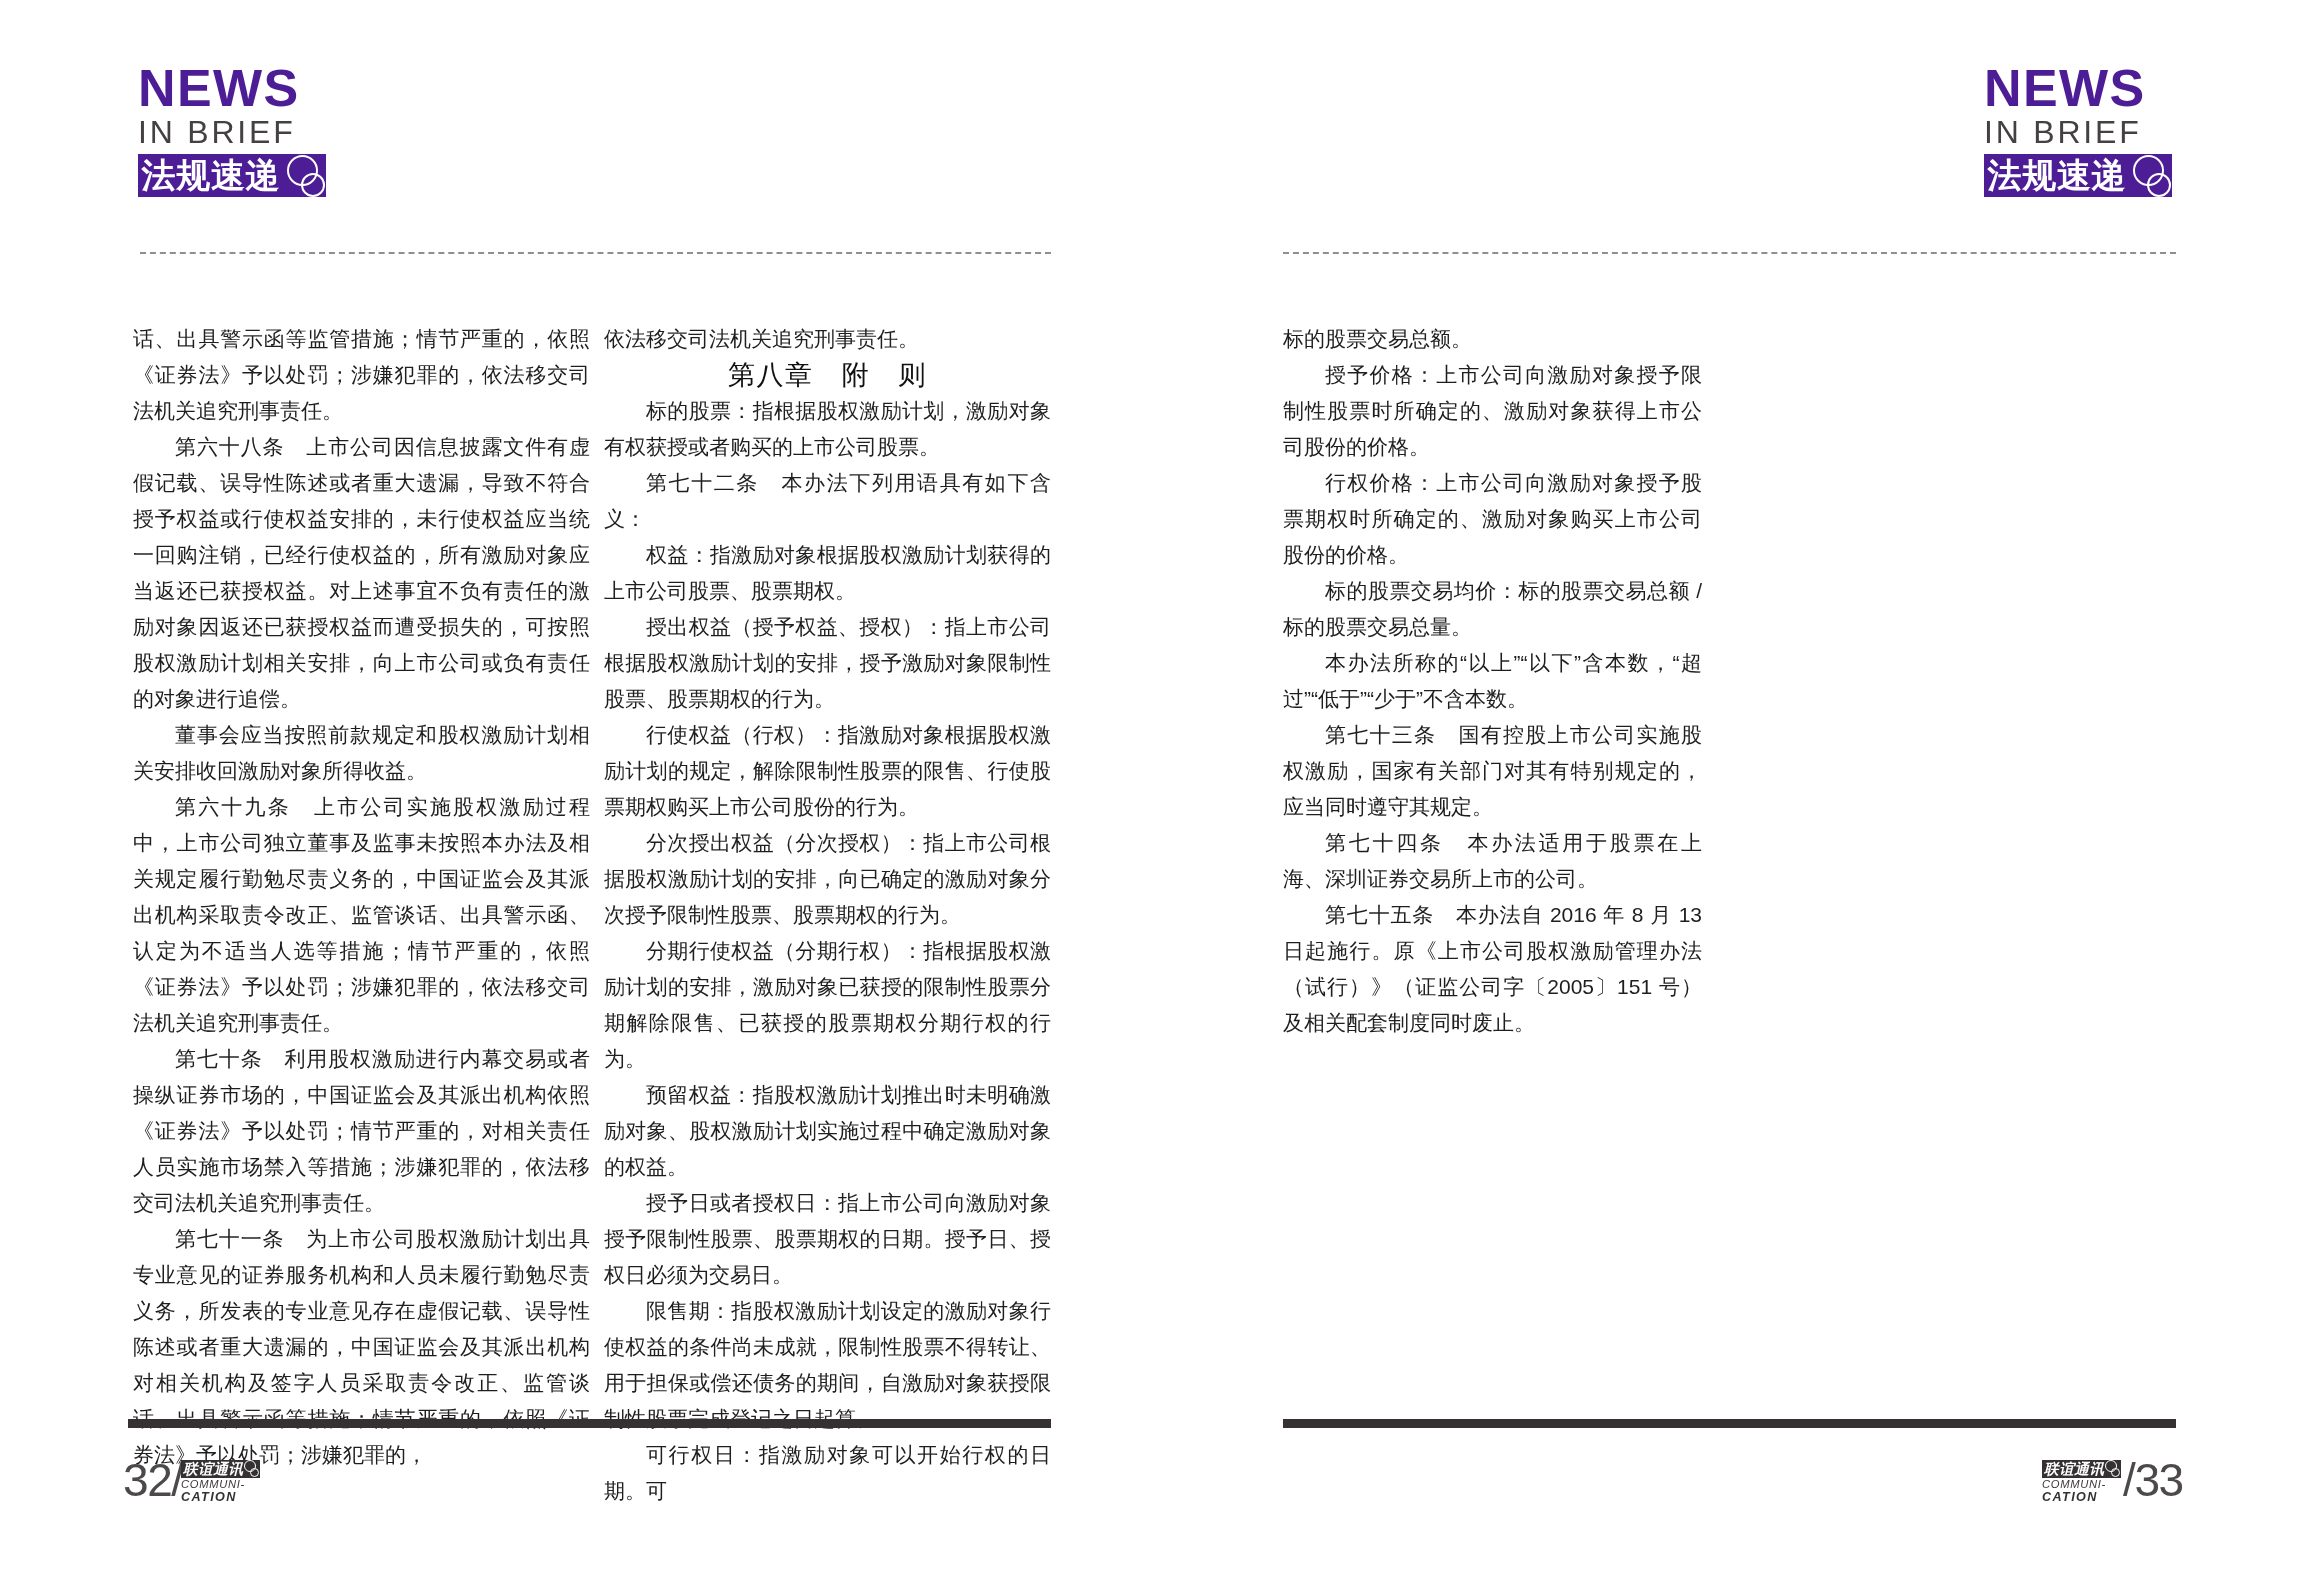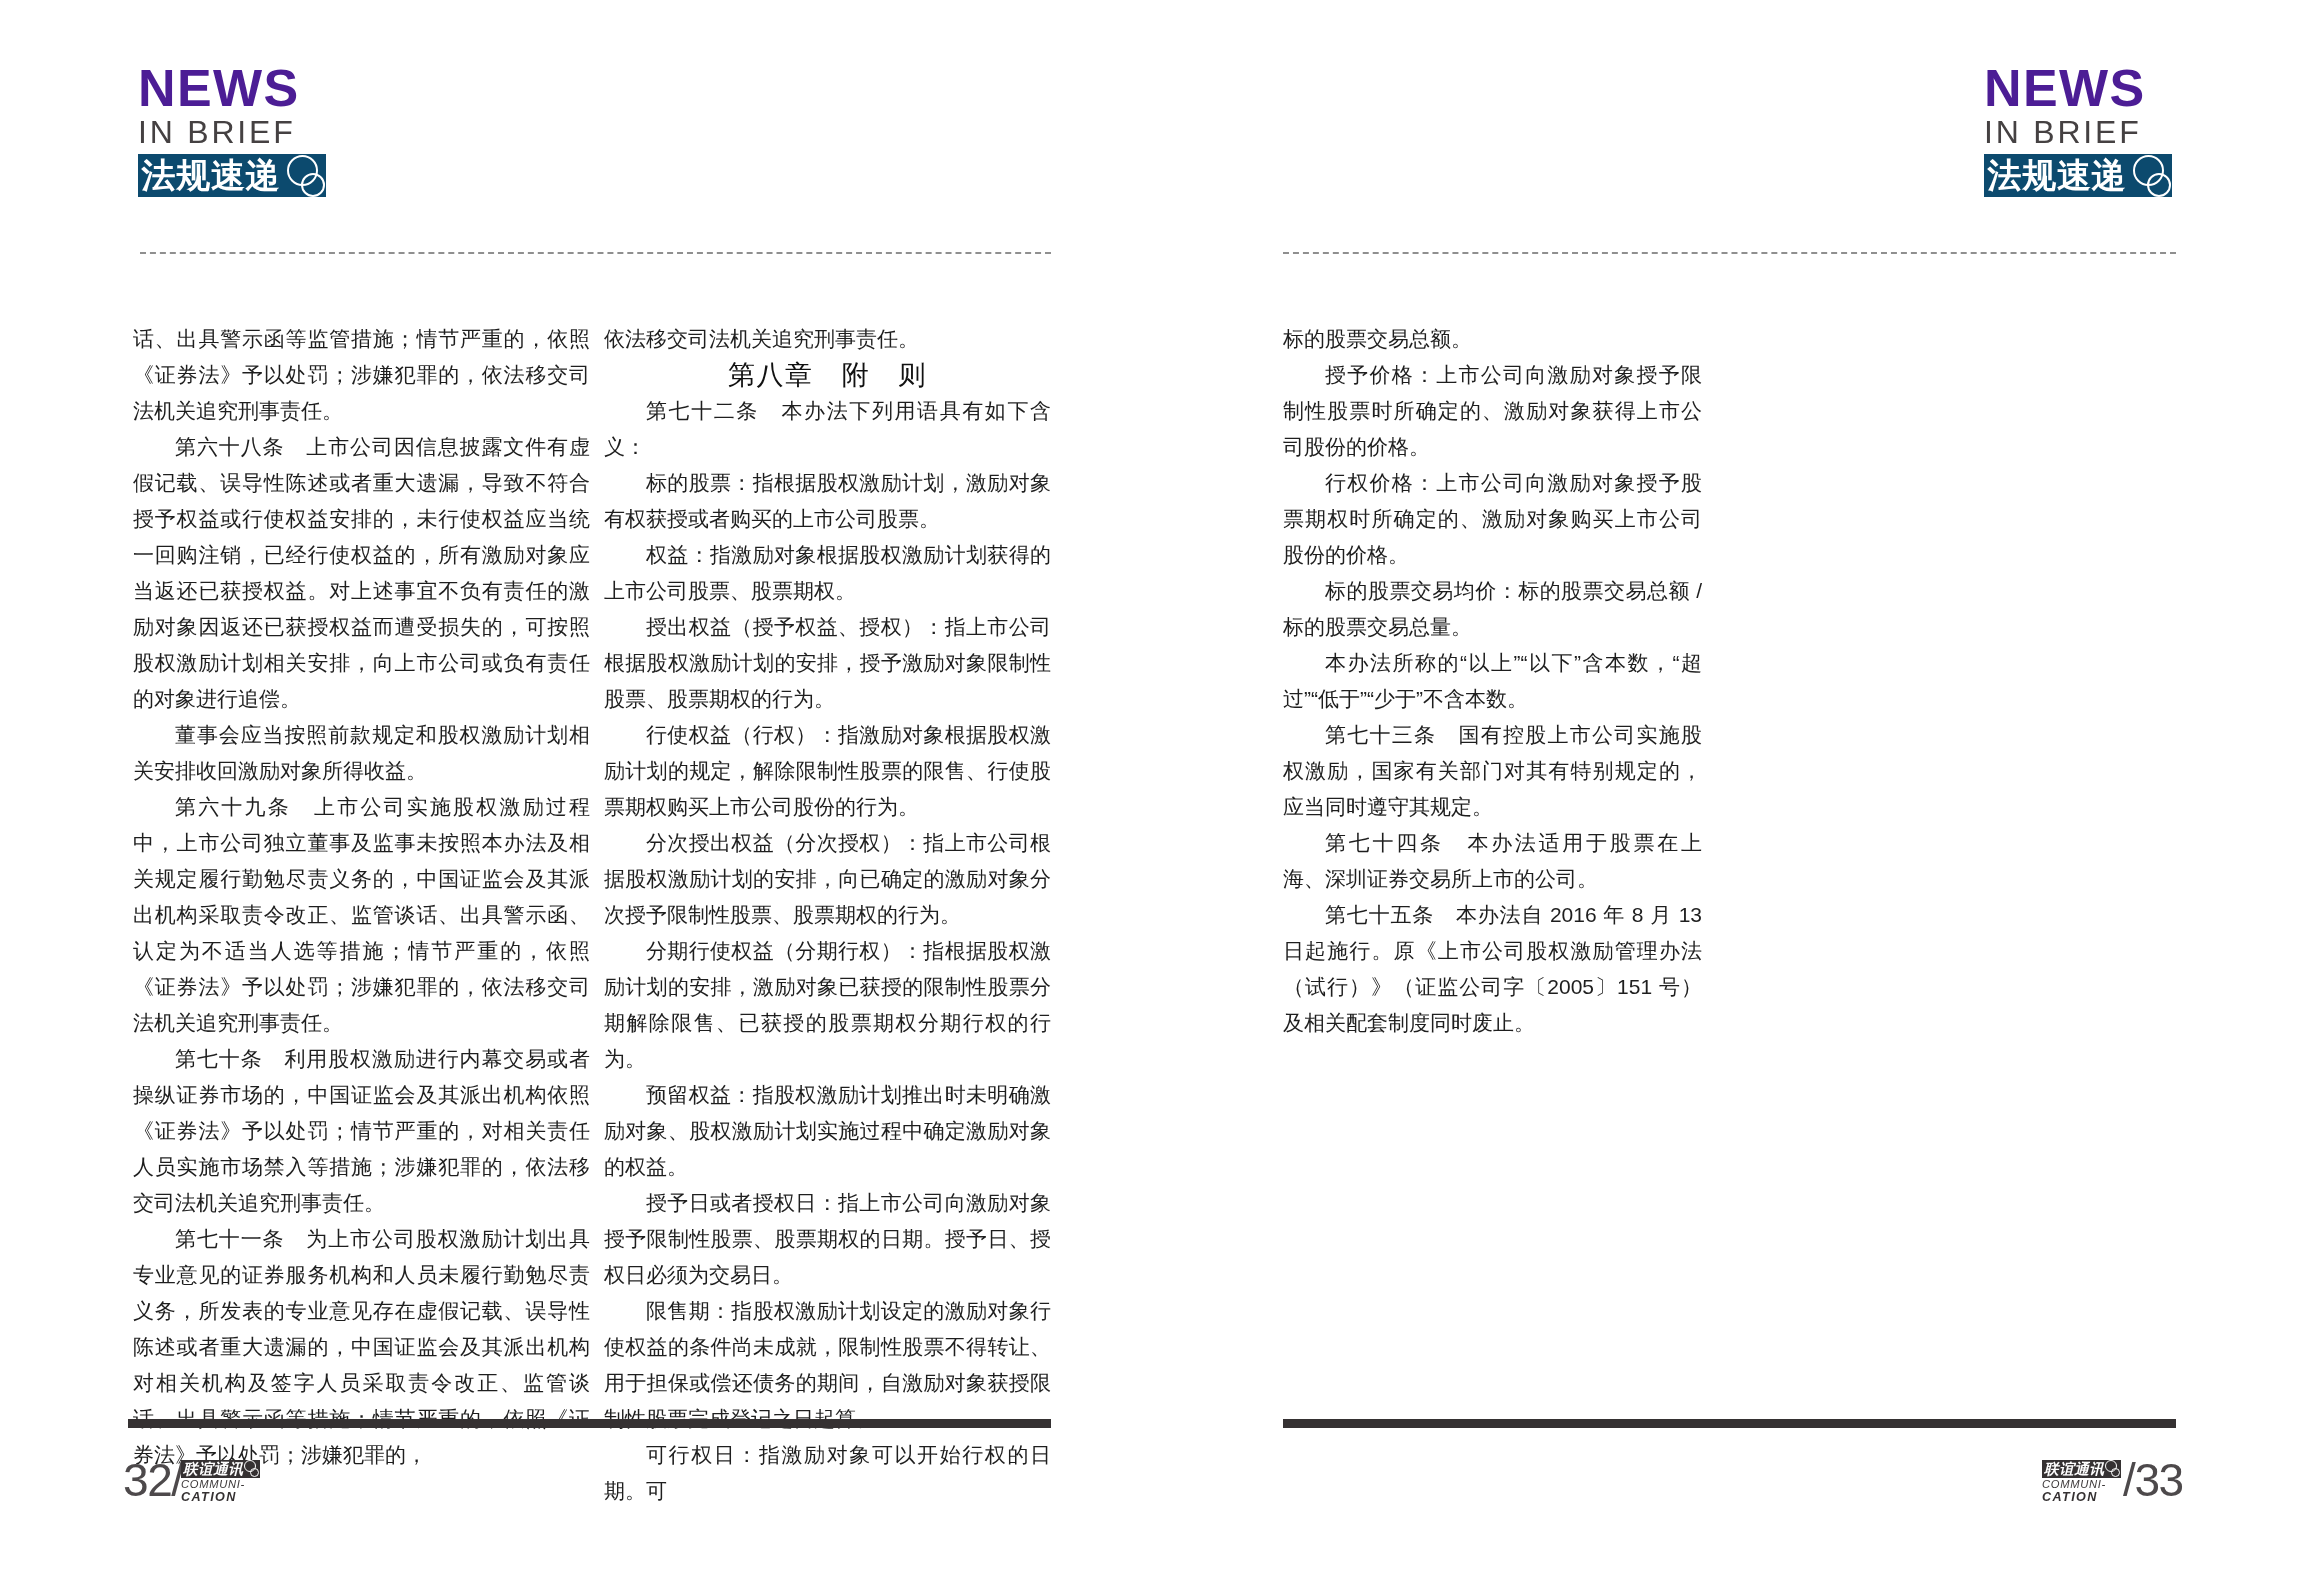--- a/index.html
+++ b/index.html
@@ -7,21 +7,21 @@
     width:2319px;height:1573px;background:#ffffff;position:relative;
     font-family:"Liberation Sans","DejaVu Sans",sans-serif;color:#212121;
     overflow:hidden;
   }
   
   .masthead{position:absolute;width:210px;}
   .masthead-left{left:138px;top:62px;}
   .masthead-right{left:1984px;top:62px;}
   .mh-news{font-size:52px;font-weight:bold;color:#4c1d95;letter-spacing:1.4px;line-height:1.0;}
   .mh-inbrief{font-size:32px;font-weight:normal;color:#454142;letter-spacing:2.8px;line-height:1.0;margin-top:2px;}
-  .tagbox{margin-top:6.3px;width:188px;height:43px;background:#0c4a6e;position:relative;
+  .tagbox{margin-top:6.3px;width:188px;height:43px;background:#4c1d95;position:relative;
           display:flex;align-items:center;padding-left:3.5px;box-sizing:border-box;}
   .tagtext{font-size:34px;font-weight:bold;color:#ffffff;letter-spacing:0.7px;}
   .circle{position:absolute;border:2.1px solid #ffffff;border-radius:50%;box-sizing:border-box;}
   .circle.big{width:31px;height:31px;right:8.4px;top:0.7px;}
   .circle.small{width:24px;height:24px;right:1.4px;top:19px;}
   
   .dashrule{position:absolute;height:0;border-top:2.8px dashed #8f8f8f;}
   .dash-left{left:140px;top:252px;width:911px;}
   .dash-right{left:1283px;top:252px;width:893px;}
   
@@ -71,22 +71,22 @@
     <p class="para">话、出具警示函等监管措施；情节严重的，依照《证券法》予以处罚；涉嫌犯罪的，依法移交司法机关追究刑事责任。</p>
     <p class="para indent">第六十八条　上市公司因信息披露文件有虚假记载、误导性陈述或者重大遗漏，导致不符合授予权益或行使权益安排的，未行使权益应当统一回购注销，已经行使权益的，所有激励对象应当返还已获授权益。对上述事宜不负有责任的激励对象因返还已获授权益而遭受损失的，可按照股权激励计划相关安排，向上市公司或负有责任的对象进行追偿。</p>
     <p class="para indent">董事会应当按照前款规定和股权激励计划相关安排收回激励对象所得收益。</p>
     <p class="para indent">第六十九条　上市公司实施股权激励过程中，上市公司独立董事及监事未按照本办法及相关规定履行勤勉尽责义务的，中国证监会及其派出机构采取责令改正、监管谈话、出具警示函、认定为不适当人选等措施；情节严重的，依照《证券法》予以处罚；涉嫌犯罪的，依法移交司法机关追究刑事责任。</p>
     <p class="para indent">第七十条　利用股权激励进行内幕交易或者操纵证券市场的，中国证监会及其派出机构依照《证券法》予以处罚；情节严重的，对相关责任人员实施市场禁入等措施；涉嫌犯罪的，依法移交司法机关追究刑事责任。</p>
     <p class="para indent">第七十一条　为上市公司股权激励计划出具专业意见的证券服务机构和人员未履行勤勉尽责义务，所发表的专业意见存在虚假记载、误导性陈述或者重大遗漏的，中国证监会及其派出机构对相关机构及签字人员采取责令改正、监管谈话、出具警示函等措施；情节严重的，依照《证券法》予以处罚；涉嫌犯罪的，</p>
   </div>
 <div class="textcol col2">
     <p class="para">依法移交司法机关追究刑事责任。</p>
     <h3 class="chapter-heading">第八章　附　则</h3>
+    <p class="para indent">标的股票：指根据股权激励计划，激励对象有权获授或者购买的上市公司股票。</p>
     <p class="para indent">第七十二条　本办法下列用语具有如下含义：</p>
-    <p class="para indent">标的股票：指根据股权激励计划，激励对象有权获授或者购买的上市公司股票。</p>
     <p class="para indent">权益：指激励对象根据股权激励计划获得的上市公司股票、股票期权。</p>
     <p class="para indent">授出权益（授予权益、授权）：指上市公司根据股权激励计划的安排，授予激励对象限制性股票、股票期权的行为。</p>
     <p class="para indent">行使权益（行权）：指激励对象根据股权激励计划的规定，解除限制性股票的限售、行使股票期权购买上市公司股份的行为。</p>
     <p class="para indent">分次授出权益（分次授权）：指上市公司根据股权激励计划的安排，向已确定的激励对象分次授予限制性股票、股票期权的行为。</p>
     <p class="para indent">分期行使权益（分期行权）：指根据股权激励计划的安排，激励对象已获授的限制性股票分期解除限售、已获授的股票期权分期行权的行为。</p>
     <p class="para indent">预留权益：指股权激励计划推出时未明确激励对象、股权激励计划实施过程中确定激励对象的权益。</p>
     <p class="para indent">授予日或者授权日：指上市公司向激励对象授予限制性股票、股票期权的日期。授予日、授权日必须为交易日。</p>
     <p class="para indent">限售期：指股权激励计划设定的激励对象行使权益的条件尚未成就，限制性股票不得转让、用于担保或偿还债务的期间，自激励对象获授限制性股票完成登记之日起算。</p>
     <p class="para indent">可行权日：指激励对象可以开始行权的日期。可</p>
   </div>

